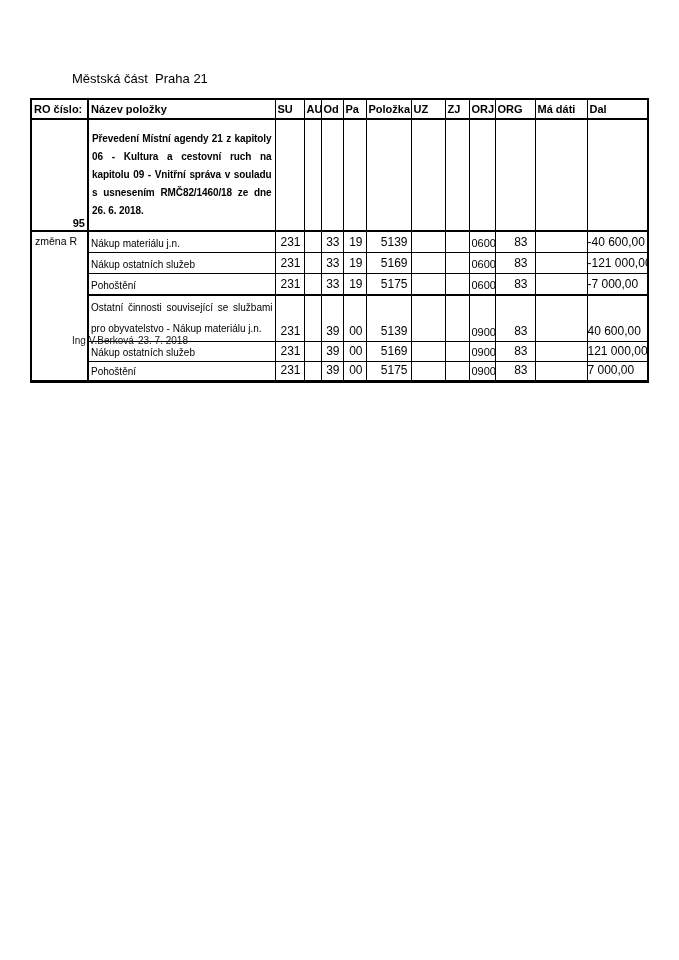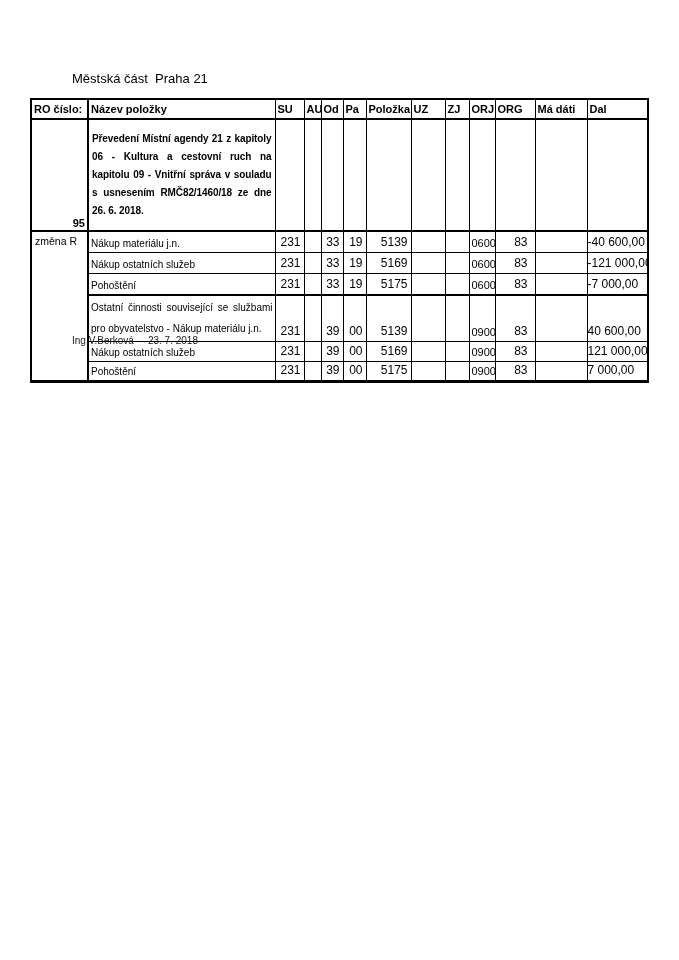--- a/index.html
+++ b/index.html
@@ -50,21 +50,21 @@
   td.code{font-size:11px;text-align:left;vertical-align:bottom;padding:0 0 3px 2px;}
   td.org{padding-right:7px;}
   td.dal{padding-right:16px;text-align:right;}
   tr.r1{height:21px;}tr.r2{height:21px;}
   tr.r3{height:22px;}tr.r4{height:28px;}
   tr.r5{height:20px;}tr.r6{height:20px;}
   tr.group-end td{border-bottom:2px solid #000;}
   .footer{
     position:absolute;left:72px;top:335px;font-size:10px;color:#1a1a1a;
   }
-  .footer .sig{margin-right:14px;}
+  .footer .sig{margin-right:4px;}
 </style>
 </head>
 <body>
 
 <div class="titles">
   <div>Městská část  Praha 21</div>
 </div>
 
 <table class="budget">
   <colgroup>

